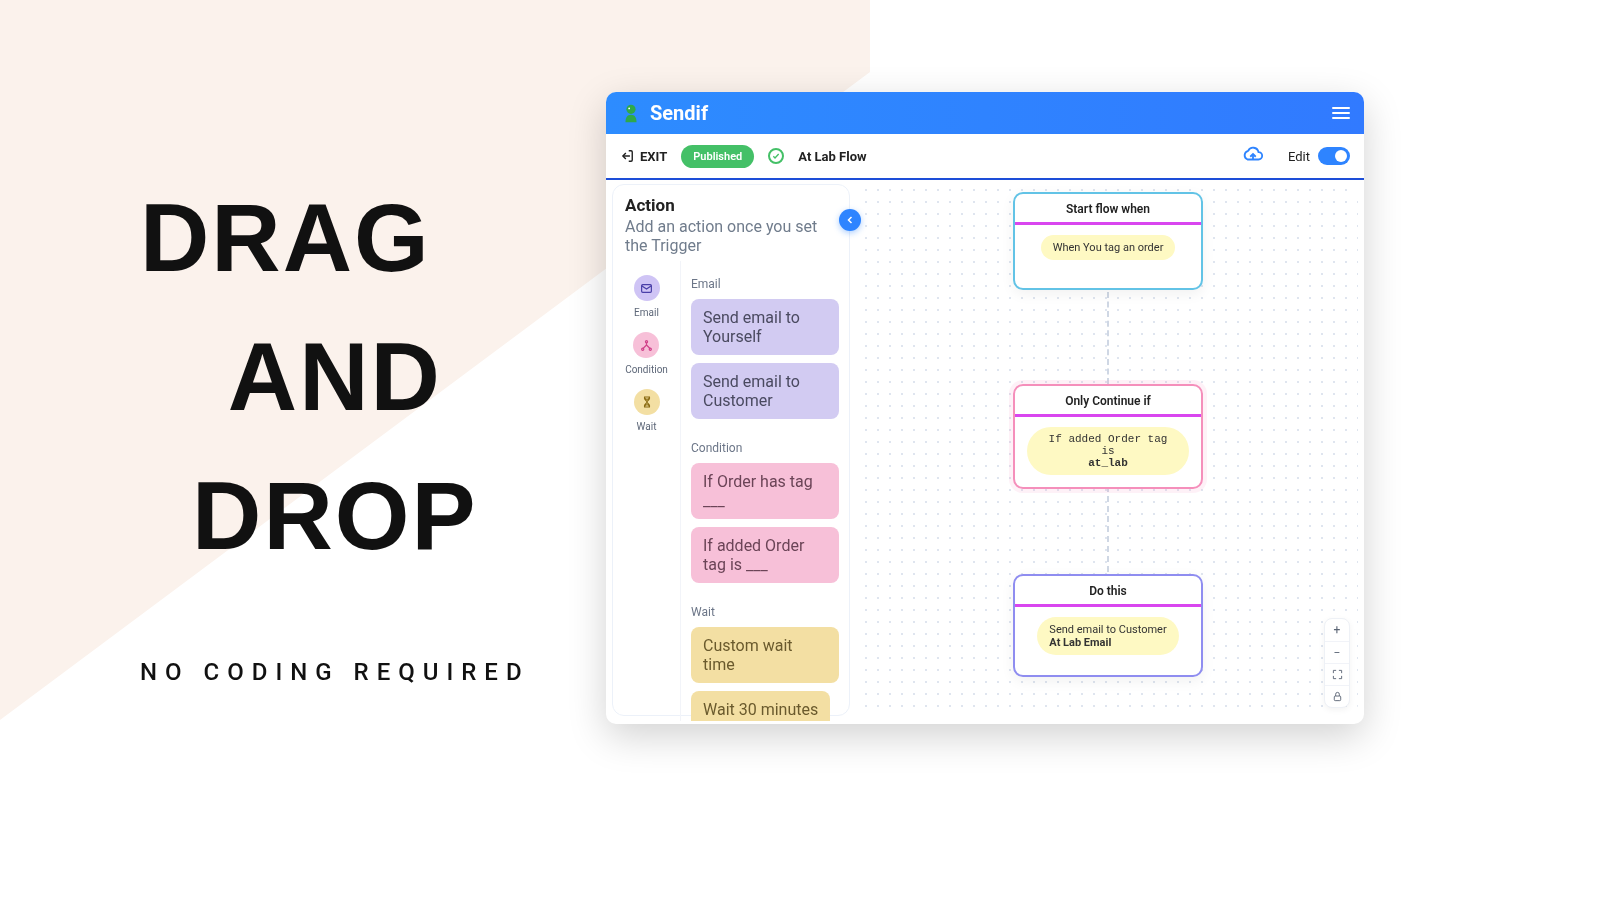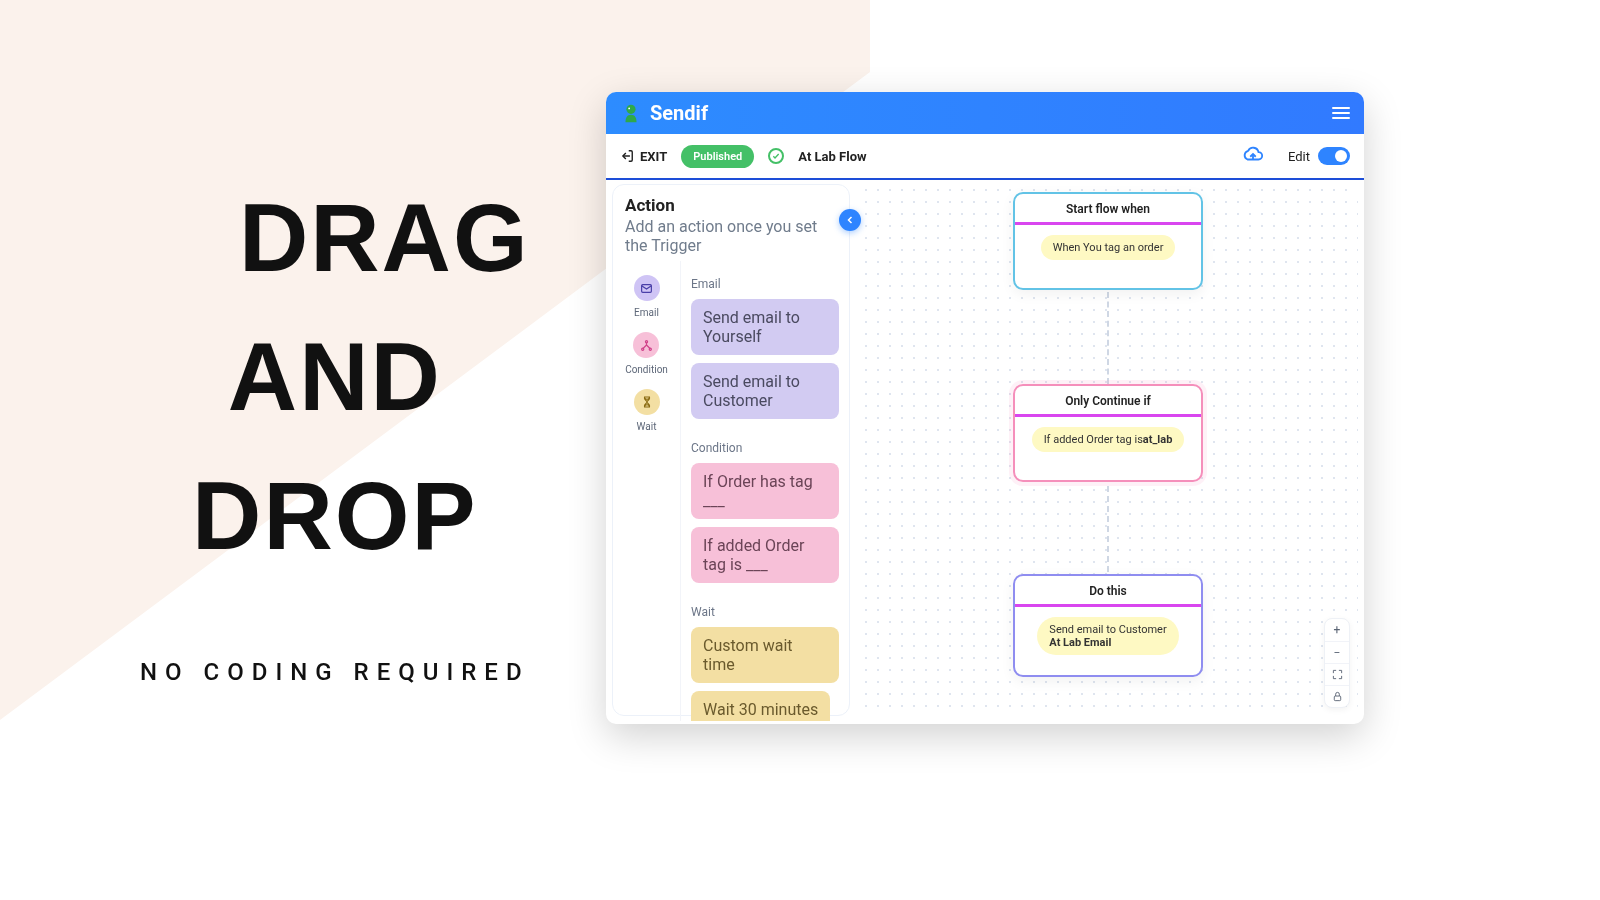--- a/index.html
+++ b/index.html
@@ -23,21 +23,21 @@
   }
   .marketing h1 {
     font-family: "Arial Black", Arial, sans-serif;
     font-weight: 900;
     font-size: 96px;
     letter-spacing: 2px;
     color: #111;
     line-height: 1.45;
   }
   .marketing h1 span { display: block; text-align: center; }
-  .marketing h1 span:first-child { text-align: right; }
+  .marketing h1 span:first-child { text-align: left; }
   .marketing .tag {
     margin-top: 72px;
     font-size: 24px;
     letter-spacing: 8px;
     font-weight: 500;
     color: #111;
   }
 
   .app {
     position: absolute;
@@ -328,21 +328,21 @@
 
       <div class="node n-trigger" style="left:153px; top:8px;">
         <div class="node-title">Start flow when</div>
         <div class="node-body" style="padding-bottom:28px;">
           <span class="pillet">When You tag an order</span>
         </div>
       </div>
 
       <div class="node n-cond" style="left:153px; top:200px;">
         <div class="node-title">Only Continue if</div>
-        <div class="node-body" style="padding-bottom:28px;">
+        <div class="node-body" style="padding-bottom:12px;font-family:Liberation Mono, monospace;">
           <span class="pillet">
             <span>If added Order tag is </span>
             <b>at_lab</b>
           </span>
         </div>
       </div>
 
       <div class="node n-action" style="left:153px; top:390px;">
         <div class="node-title">Do this</div>
         <div class="node-body" style="padding-bottom:20px;">

